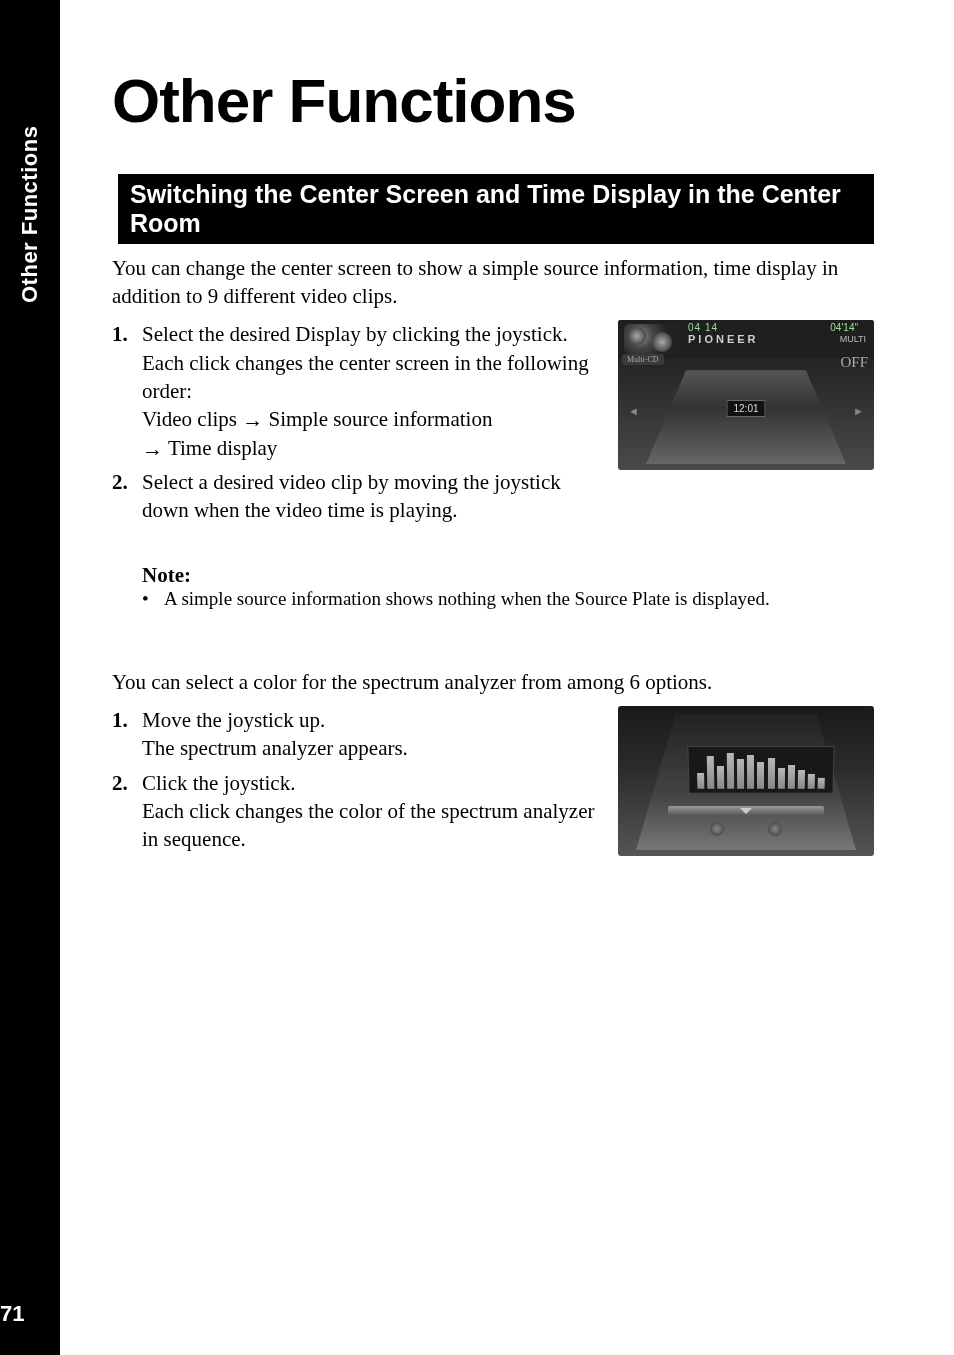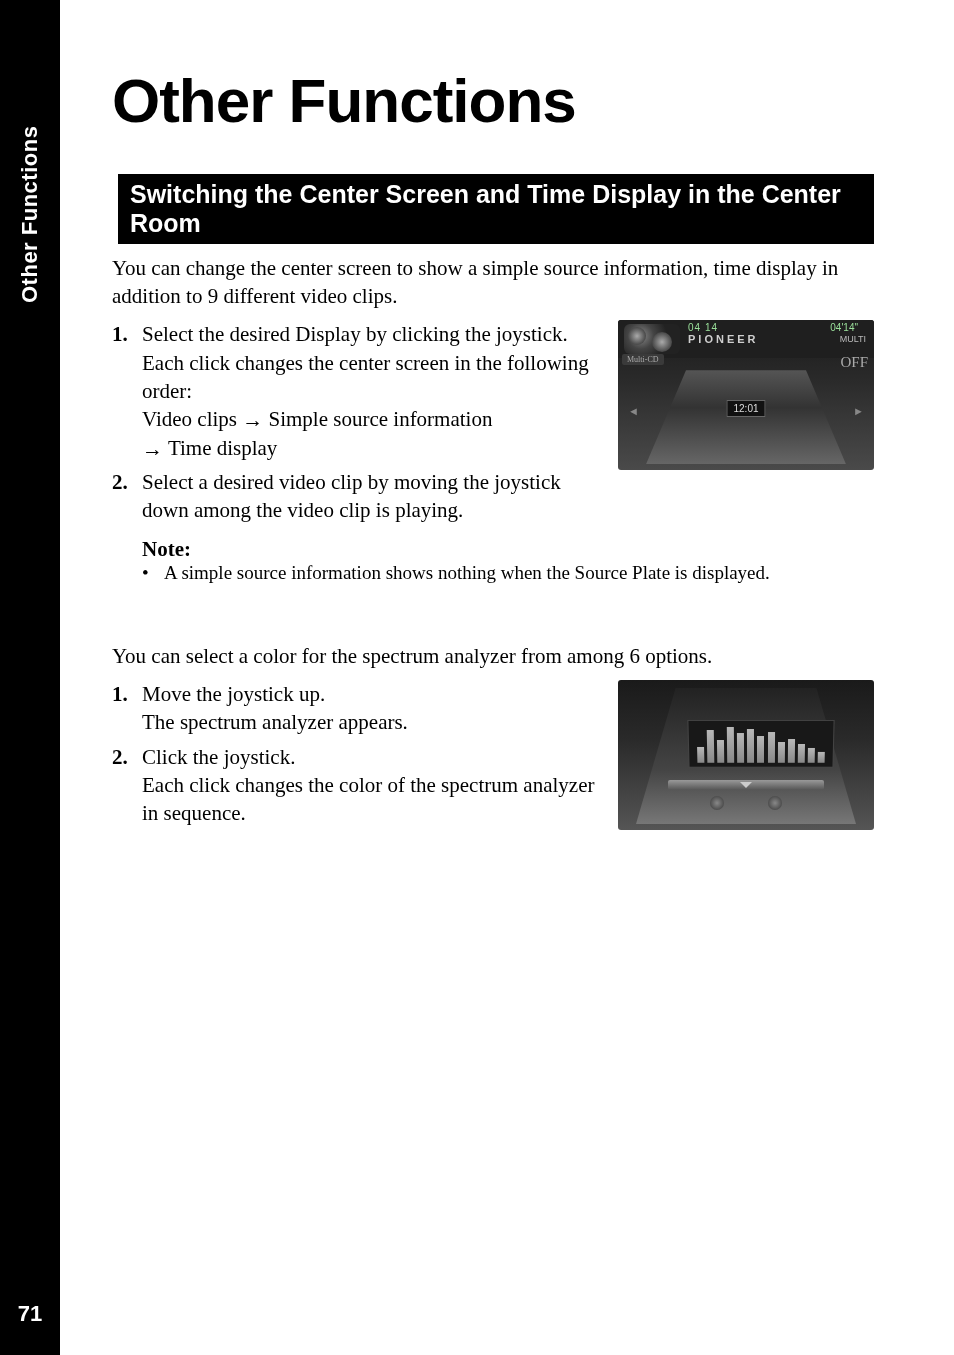--- a/index.html
+++ b/index.html
@@ -32,21 +32,21 @@
     align-items: center;
     justify-content: flex-start;
     padding-top: 2px;
     letter-spacing: 0.5px;
     transform: rotate(180deg);
   }
   .page-num {
     position: absolute;
     left: 0; bottom: 28px;
     width: 60px;
-    text-align: center;
+    text-align: left;
     color: #fff;
     font-family: Arial, sans-serif;
     font-weight: 900;
     font-size: 22px;
   }
   .content {
     position: absolute;
     left: 112px;
     top: 70px;
     width: 762px;
@@ -103,21 +103,21 @@
   .list .body .head {
     font-weight: 400;
   }
   .arrow {
     font-family: Arial, sans-serif;
     font-weight: 700;
     display: inline-block;
     transform: translateY(1px);
   }
   .note {
-    margin-top: 6px;
+    margin-top: 32px;
     margin-left: 30px;
   }
   .note-head {
     font-weight: 700;
     font-size: 21px;
   }
   .note-bullet {
     display: flex;
     font-size: 19px;
     font-family: "Times New Roman", serif;
@@ -288,21 +288,21 @@
             <span>Video clips</span>
             <span class="arrow">→</span>
             <span>Simple source information</span><br>
             <span class="arrow">→</span>
             <span>Time display</span>
           </div>
         </li>
         <li>
           <div class="num">2.</div>
           <div class="body">
-            <span class="head">Select a desired video clip by moving the joystick down among the video clip is playing.</span>
+            <span class="head">Select a desired video clip by moving the joystick down when the video time is playing.</span>
           </div>
         </li>
       </ol>
     </div>
 
     <div class="fig">
       <div class="fig1">
         <div class="fig1-topbar">
           <div class="fig1-disc"></div>
           <div class="fig1-track">04   14</div>

